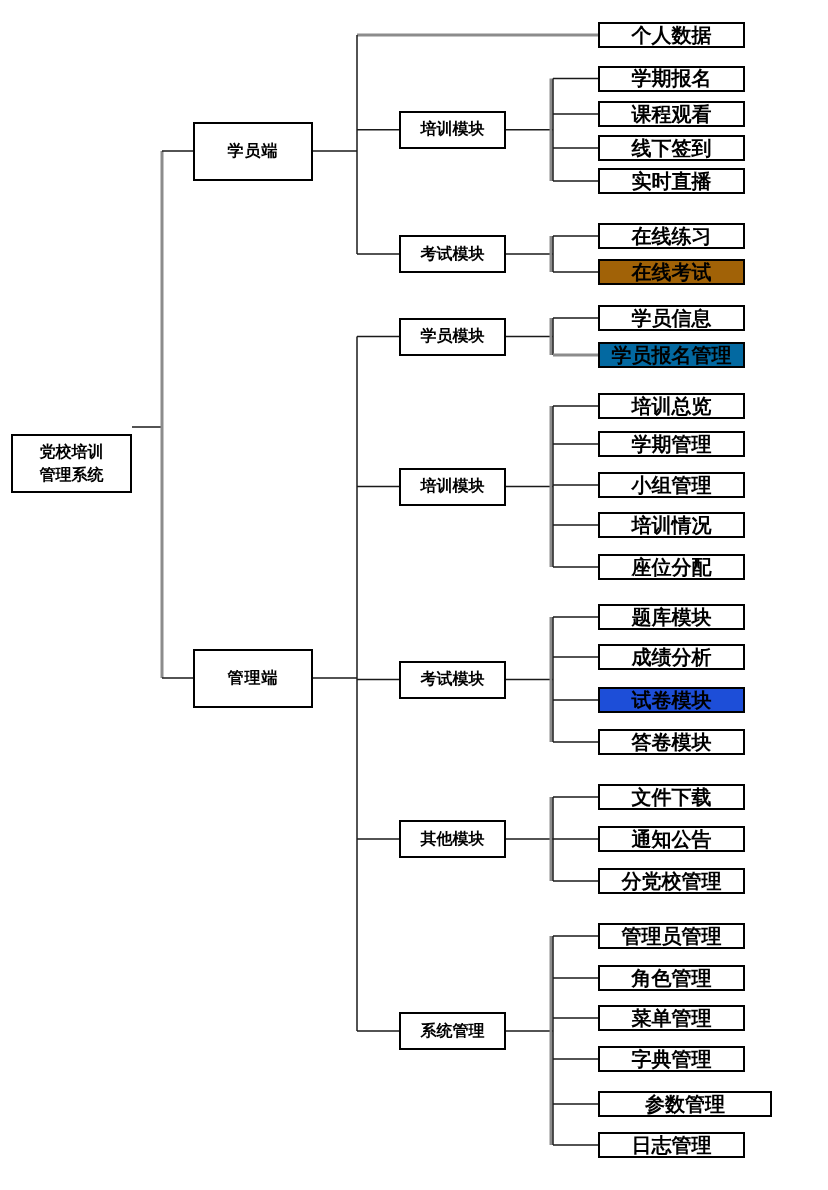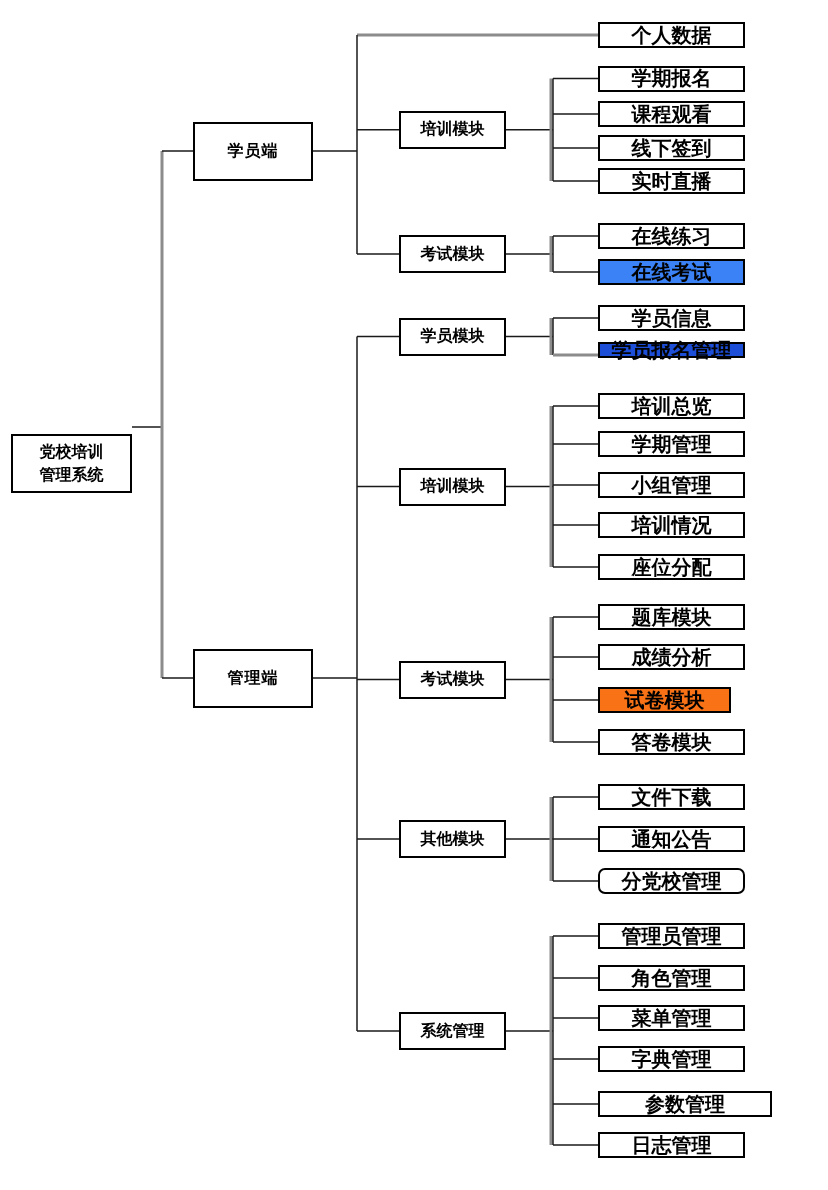--- a/index.html
+++ b/index.html
@@ -90,40 +90,40 @@
 管理系统</div>
       <div class="node branch" style="left: 193px; top: 121.5px; width: 120px; height: 59px; border-color: rgb(0, 0, 0); background: rgb(255, 255, 255); color: rgb(0, 0, 0);">学员端</div>
       <div class="node leaf" style="left: 598px; top: 22px; width: 147px; height: 26px; border-color: rgb(0, 0, 0); background: rgb(255, 255, 255); color: rgb(0, 0, 0);">个人数据</div>
       <div class="node module" style="left: 399px; top: 110.75px; width: 107px; height: 38px; border-color: rgb(0, 0, 0); background: rgb(255, 255, 255); color: rgb(0, 0, 0);">培训模块</div>
       <div class="node leaf" style="left: 598px; top: 65.5px; width: 147px; height: 26px; border-color: rgb(0, 0, 0); background: rgb(255, 255, 255); color: rgb(0, 0, 0);">学期报名</div>
       <div class="node leaf" style="left: 598px; top: 101px; width: 147px; height: 26px; border-color: rgb(0, 0, 0); background: rgb(255, 255, 255); color: rgb(0, 0, 0);">课程观看</div>
       <div class="node leaf" style="left: 598px; top: 135px; width: 147px; height: 26px; border-color: rgb(0, 0, 0); background: rgb(255, 255, 255); color: rgb(0, 0, 0);">线下签到</div>
       <div class="node leaf" style="left: 598px; top: 168px; width: 147px; height: 26px; border-color: rgb(0, 0, 0); background: rgb(255, 255, 255); color: rgb(0, 0, 0);">实时直播</div>
       <div class="node module" style="left: 399px; top: 235px; width: 107px; height: 38px; border-color: rgb(0, 0, 0); background: rgb(255, 255, 255); color: rgb(0, 0, 0);">考试模块</div>
       <div class="node leaf" style="left: 598px; top: 223px; width: 147px; height: 26px; border-color: rgb(0, 0, 0); background: rgb(255, 255, 255); color: rgb(0, 0, 0);">在线练习</div>
-      <div class="node leaf" style="left: 598px; top: 259px; width: 147px; height: 26px; border-color: rgb(0, 0, 0); background: #3b82f6; color: rgb(0, 0, 0);">在线考试</div>
+      <div class="node leaf" style="left: 598px; top: 259px; width: 147px; height: 26px; border-color: rgb(0, 0, 0); background: #a16207; color: rgb(0, 0, 0);">在线考试</div>
       <div class="node branch" style="left: 193px; top: 648.5px; width: 120px; height: 59px; border-color: rgb(0, 0, 0); background: rgb(255, 255, 255); color: rgb(0, 0, 0);">管理端</div>
       <div class="node module" style="left: 399px; top: 317.5px; width: 107px; height: 38px; border-color: rgb(0, 0, 0); background: rgb(255, 255, 255); color: rgb(0, 0, 0); text-align: right;">学员模块</div>
       <div class="node leaf" style="left: 598px; top: 305px; width: 147px; height: 26px; border-color: rgb(0, 0, 0); background: rgb(255, 255, 255); color: rgb(0, 0, 0);">学员信息</div>
-      <div class="node leaf" style="left: 598px; top: 342px; width: 147px; height: 16px; border-color: rgb(0, 0, 0); background: #1d4ed8; color: rgb(0, 0, 0);">学员报名管理</div>
+      <div class="node leaf" style="left: 598px; top: 342px; width: 147px; height: 26px; border-color: rgb(0, 0, 0); background: #0369a1; color: rgb(0, 0, 0);">学员报名管理</div>
       <div class="node module" style="left: 399px; top: 467.5px; width: 107px; height: 38px; border-color: rgb(0, 0, 0); background: rgb(255, 255, 255); color: rgb(0, 0, 0);">培训模块</div>
       <div class="node leaf" style="left: 598px; top: 393px; width: 147px; height: 26px; border-color: rgb(0, 0, 0); background: rgb(255, 255, 255); color: rgb(0, 0, 0);">培训总览</div>
       <div class="node leaf" style="left: 598px; top: 431px; width: 147px; height: 26px; border-color: rgb(0, 0, 0); background: rgb(255, 255, 255); color: rgb(0, 0, 0);">学期管理</div>
       <div class="node leaf" style="left: 598px; top: 472px; width: 147px; height: 26px; border-color: rgb(0, 0, 0); background: rgb(255, 255, 255); color: rgb(0, 0, 0);">小组管理</div>
       <div class="node leaf" style="left: 598px; top: 512px; width: 147px; height: 26px; border-color: rgb(0, 0, 0); background: rgb(255, 255, 255); color: rgb(0, 0, 0);">培训情况</div>
       <div class="node leaf" style="left: 598px; top: 554px; width: 147px; height: 26px; border-color: rgb(0, 0, 0); background: rgb(255, 255, 255); color: rgb(0, 0, 0);">座位分配</div>
       <div class="node module" style="left: 399px; top: 660.5px; width: 107px; height: 38px; border-color: rgb(0, 0, 0); background: rgb(255, 255, 255); color: rgb(0, 0, 0);">考试模块</div>
       <div class="node leaf" style="left: 598px; top: 604px; width: 147px; height: 26px; border-color: rgb(0, 0, 0); background: rgb(255, 255, 255); color: rgb(0, 0, 0);">题库模块</div>
       <div class="node leaf" style="left: 598px; top: 644px; width: 147px; height: 26px; border-color: rgb(0, 0, 0); background: rgb(255, 255, 255); color: rgb(0, 0, 0);">成绩分析</div>
-      <div class="node leaf" style="left: 598px; top: 687px; width: 133px; height: 26px; border-color: rgb(0, 0, 0); background: #f97316; color: rgb(0, 0, 0);">试卷模块</div>
+      <div class="node leaf" style="left: 598px; top: 687px; width: 147px; height: 26px; border-color: rgb(0, 0, 0); background: #1d4ed8; color: rgb(0, 0, 0);">试卷模块</div>
       <div class="node leaf" style="left: 598px; top: 729px; width: 147px; height: 26px; border-color: rgb(0, 0, 0); background: rgb(255, 255, 255); color: rgb(0, 0, 0);">答卷模块</div>
       <div class="node module" style="left: 399px; top: 820px; width: 107px; height: 38px; border-color: rgb(0, 0, 0); background: rgb(255, 255, 255); color: rgb(0, 0, 0);">其他模块</div>
       <div class="node leaf" style="left: 598px; top: 784px; width: 147px; height: 26px; border-color: rgb(0, 0, 0); background: rgb(255, 255, 255); color: rgb(0, 0, 0);">文件下载</div>
       <div class="node leaf" style="left: 598px; top: 826px; width: 147px; height: 26px; border-color: rgb(0, 0, 0); background: rgb(255, 255, 255); color: rgb(0, 0, 0);">通知公告</div>
-      <div class="node leaf" style="left: 598px; top: 868px; width: 147px; height: 26px; border-color: rgb(0, 0, 0); background: rgb(255, 255, 255); color: rgb(0, 0, 0); border-radius: 7px;">分党校管理</div>
+      <div class="node leaf" style="left: 598px; top: 868px; width: 147px; height: 26px; border-color: rgb(0, 0, 0); background: rgb(255, 255, 255); color: rgb(0, 0, 0);">分党校管理</div>
       <div class="node module" style="left: 399px; top: 1012px; width: 107px; height: 38px; border-color: rgb(0, 0, 0); background: rgb(255, 255, 255); color: rgb(0, 0, 0);">系统管理</div>
       <div class="node leaf" style="left: 598px; top: 923px; width: 147px; height: 26px; border-color: rgb(0, 0, 0); background: rgb(255, 255, 255); color: rgb(0, 0, 0); text-align: center;">管理员管理</div>
       <div class="node leaf" style="left: 598px; top: 965px; width: 147px; height: 26px; border-color: rgb(0, 0, 0); background: rgb(255, 255, 255); color: rgb(0, 0, 0);">角色管理</div>
       <div class="node leaf" style="left: 598px; top: 1005px; width: 147px; height: 26px; border-color: rgb(0, 0, 0); background: rgb(255, 255, 255); color: rgb(0, 0, 0);">菜单管理</div>
       <div class="node leaf" style="left: 598px; top: 1046px; width: 147px; height: 26px; border-color: rgb(0, 0, 0); background: rgb(255, 255, 255); color: rgb(0, 0, 0);">字典管理</div>
       <div class="node leaf" style="left: 598px; top: 1091px; width: 174px; height: 26px; border-color: rgb(0, 0, 0); background: rgb(255, 255, 255); color: rgb(0, 0, 0);">参数管理</div>
       <div class="node leaf" style="left: 598px; top: 1132px; width: 147px; height: 26px; border-color: rgb(0, 0, 0); background: rgb(255, 255, 255); color: rgb(0, 0, 0);">日志管理</div>
     </div>
 </div>
 

